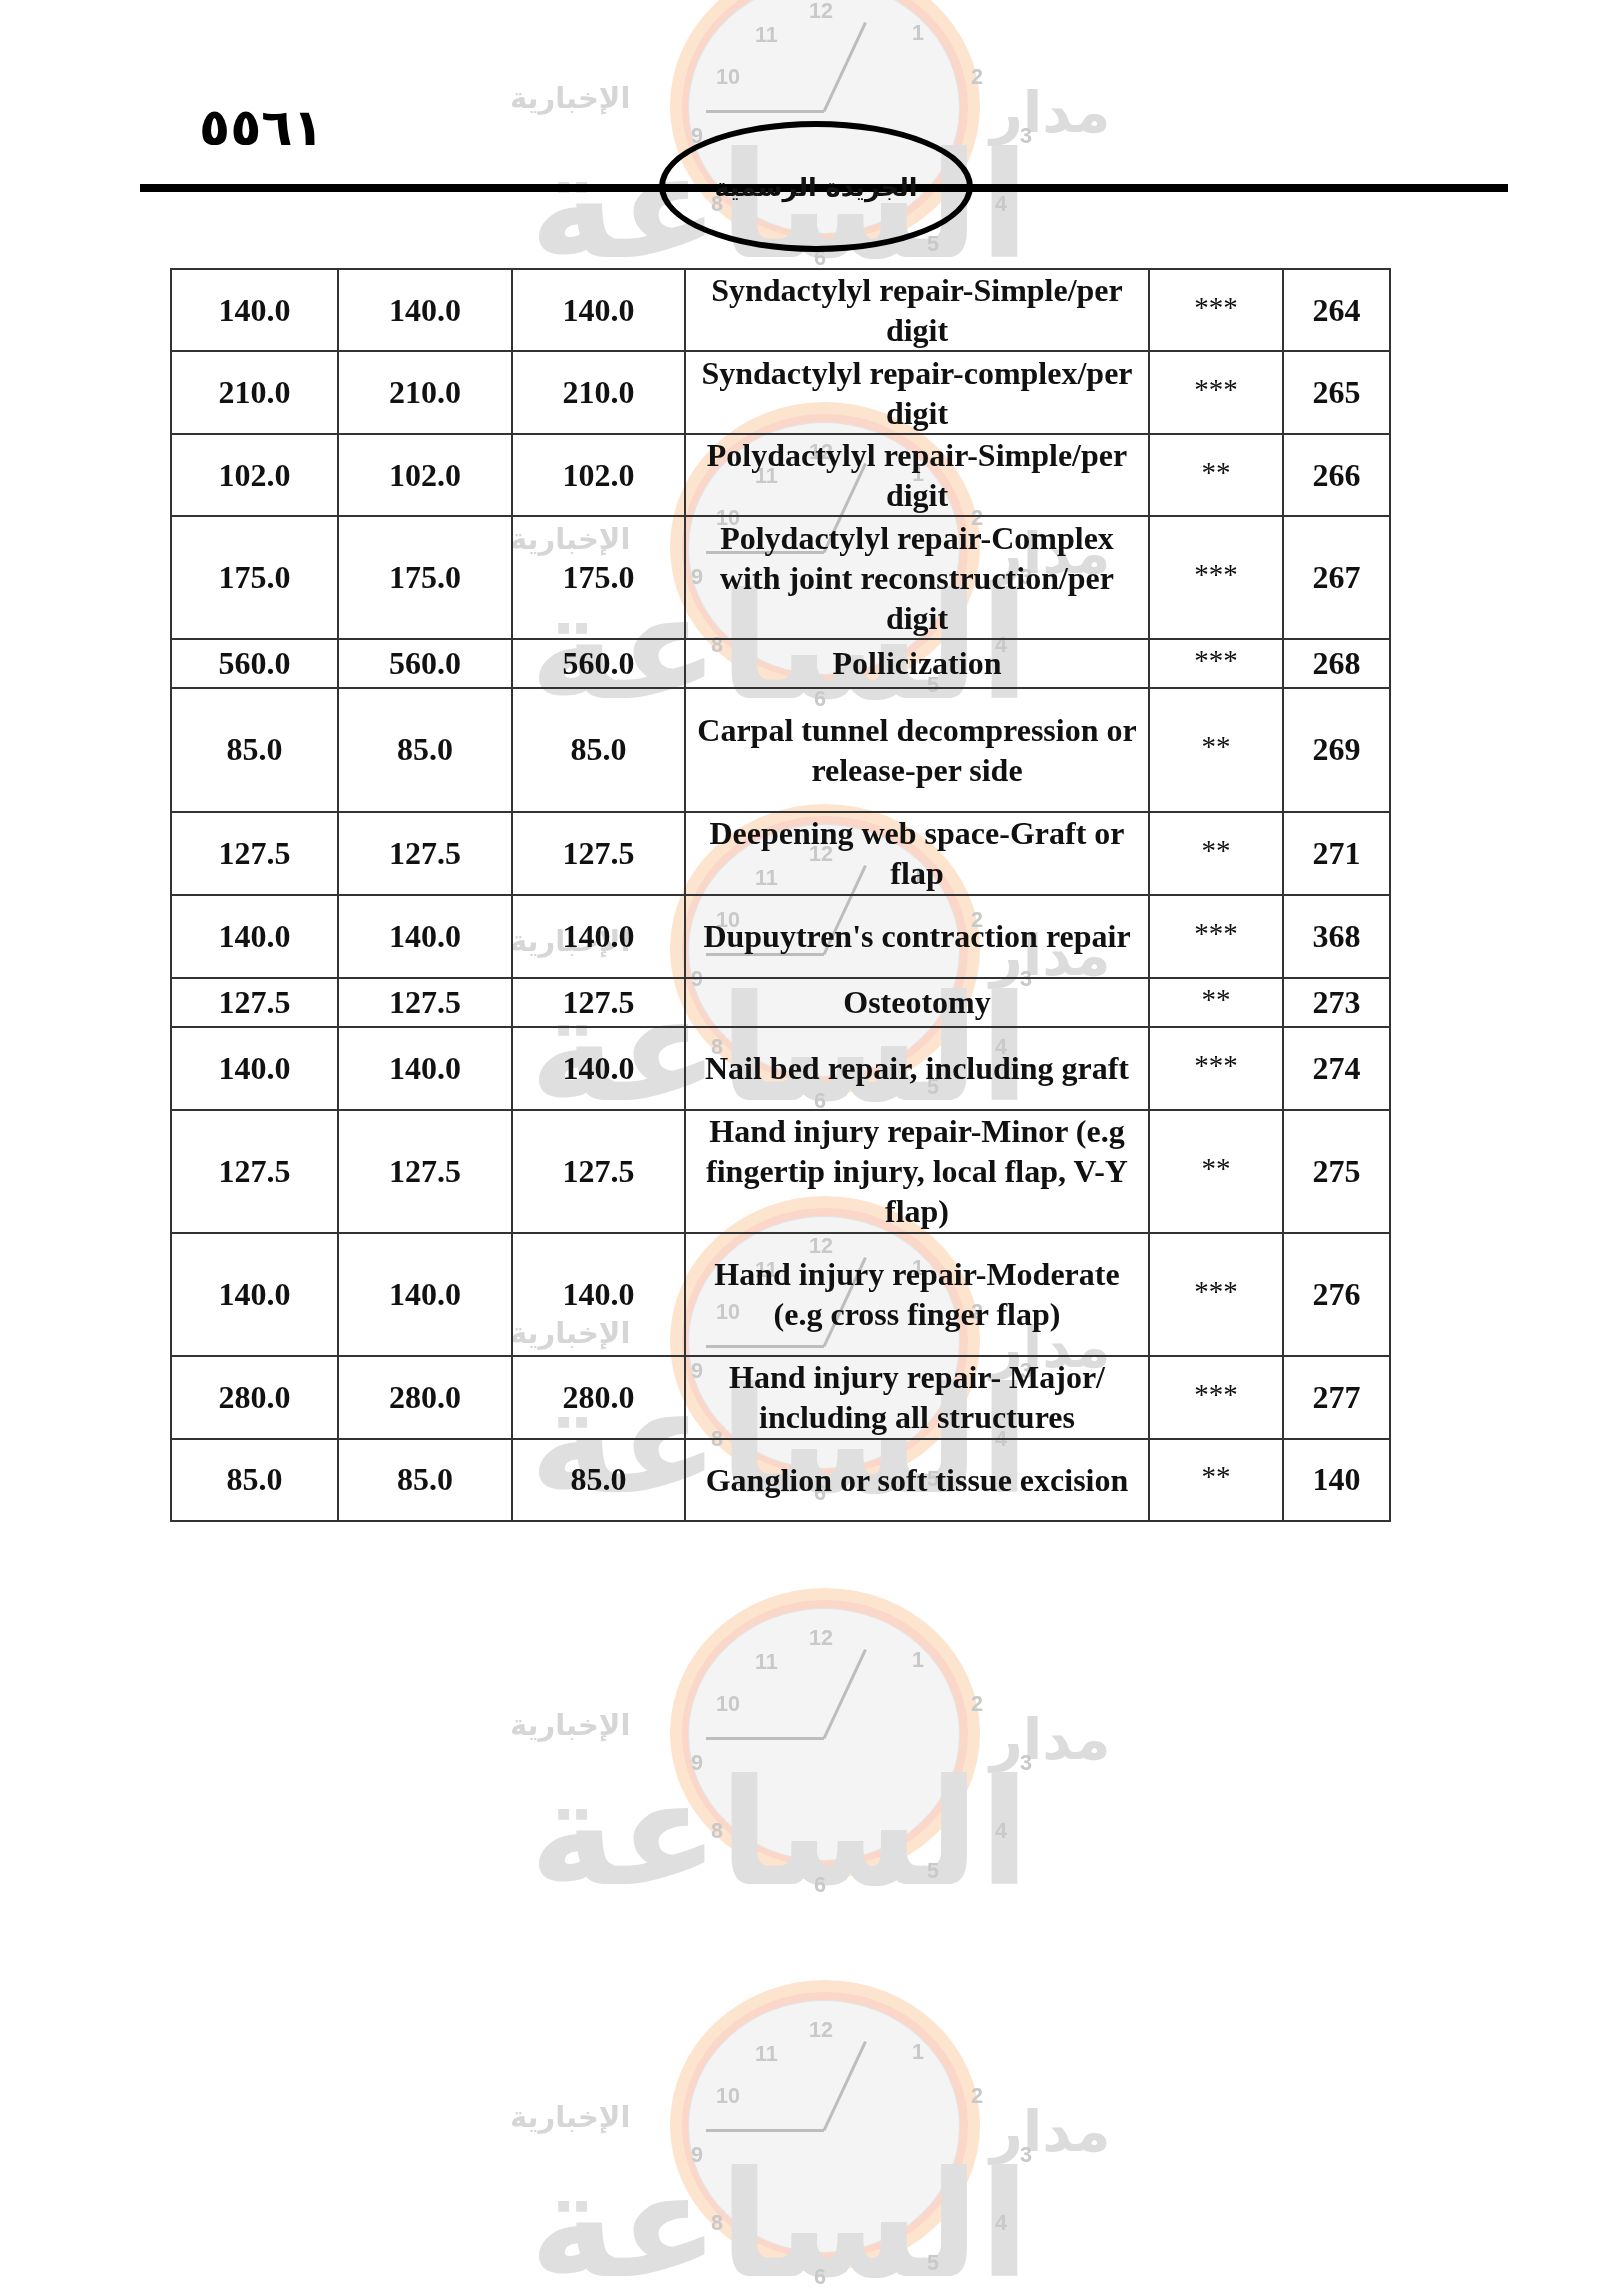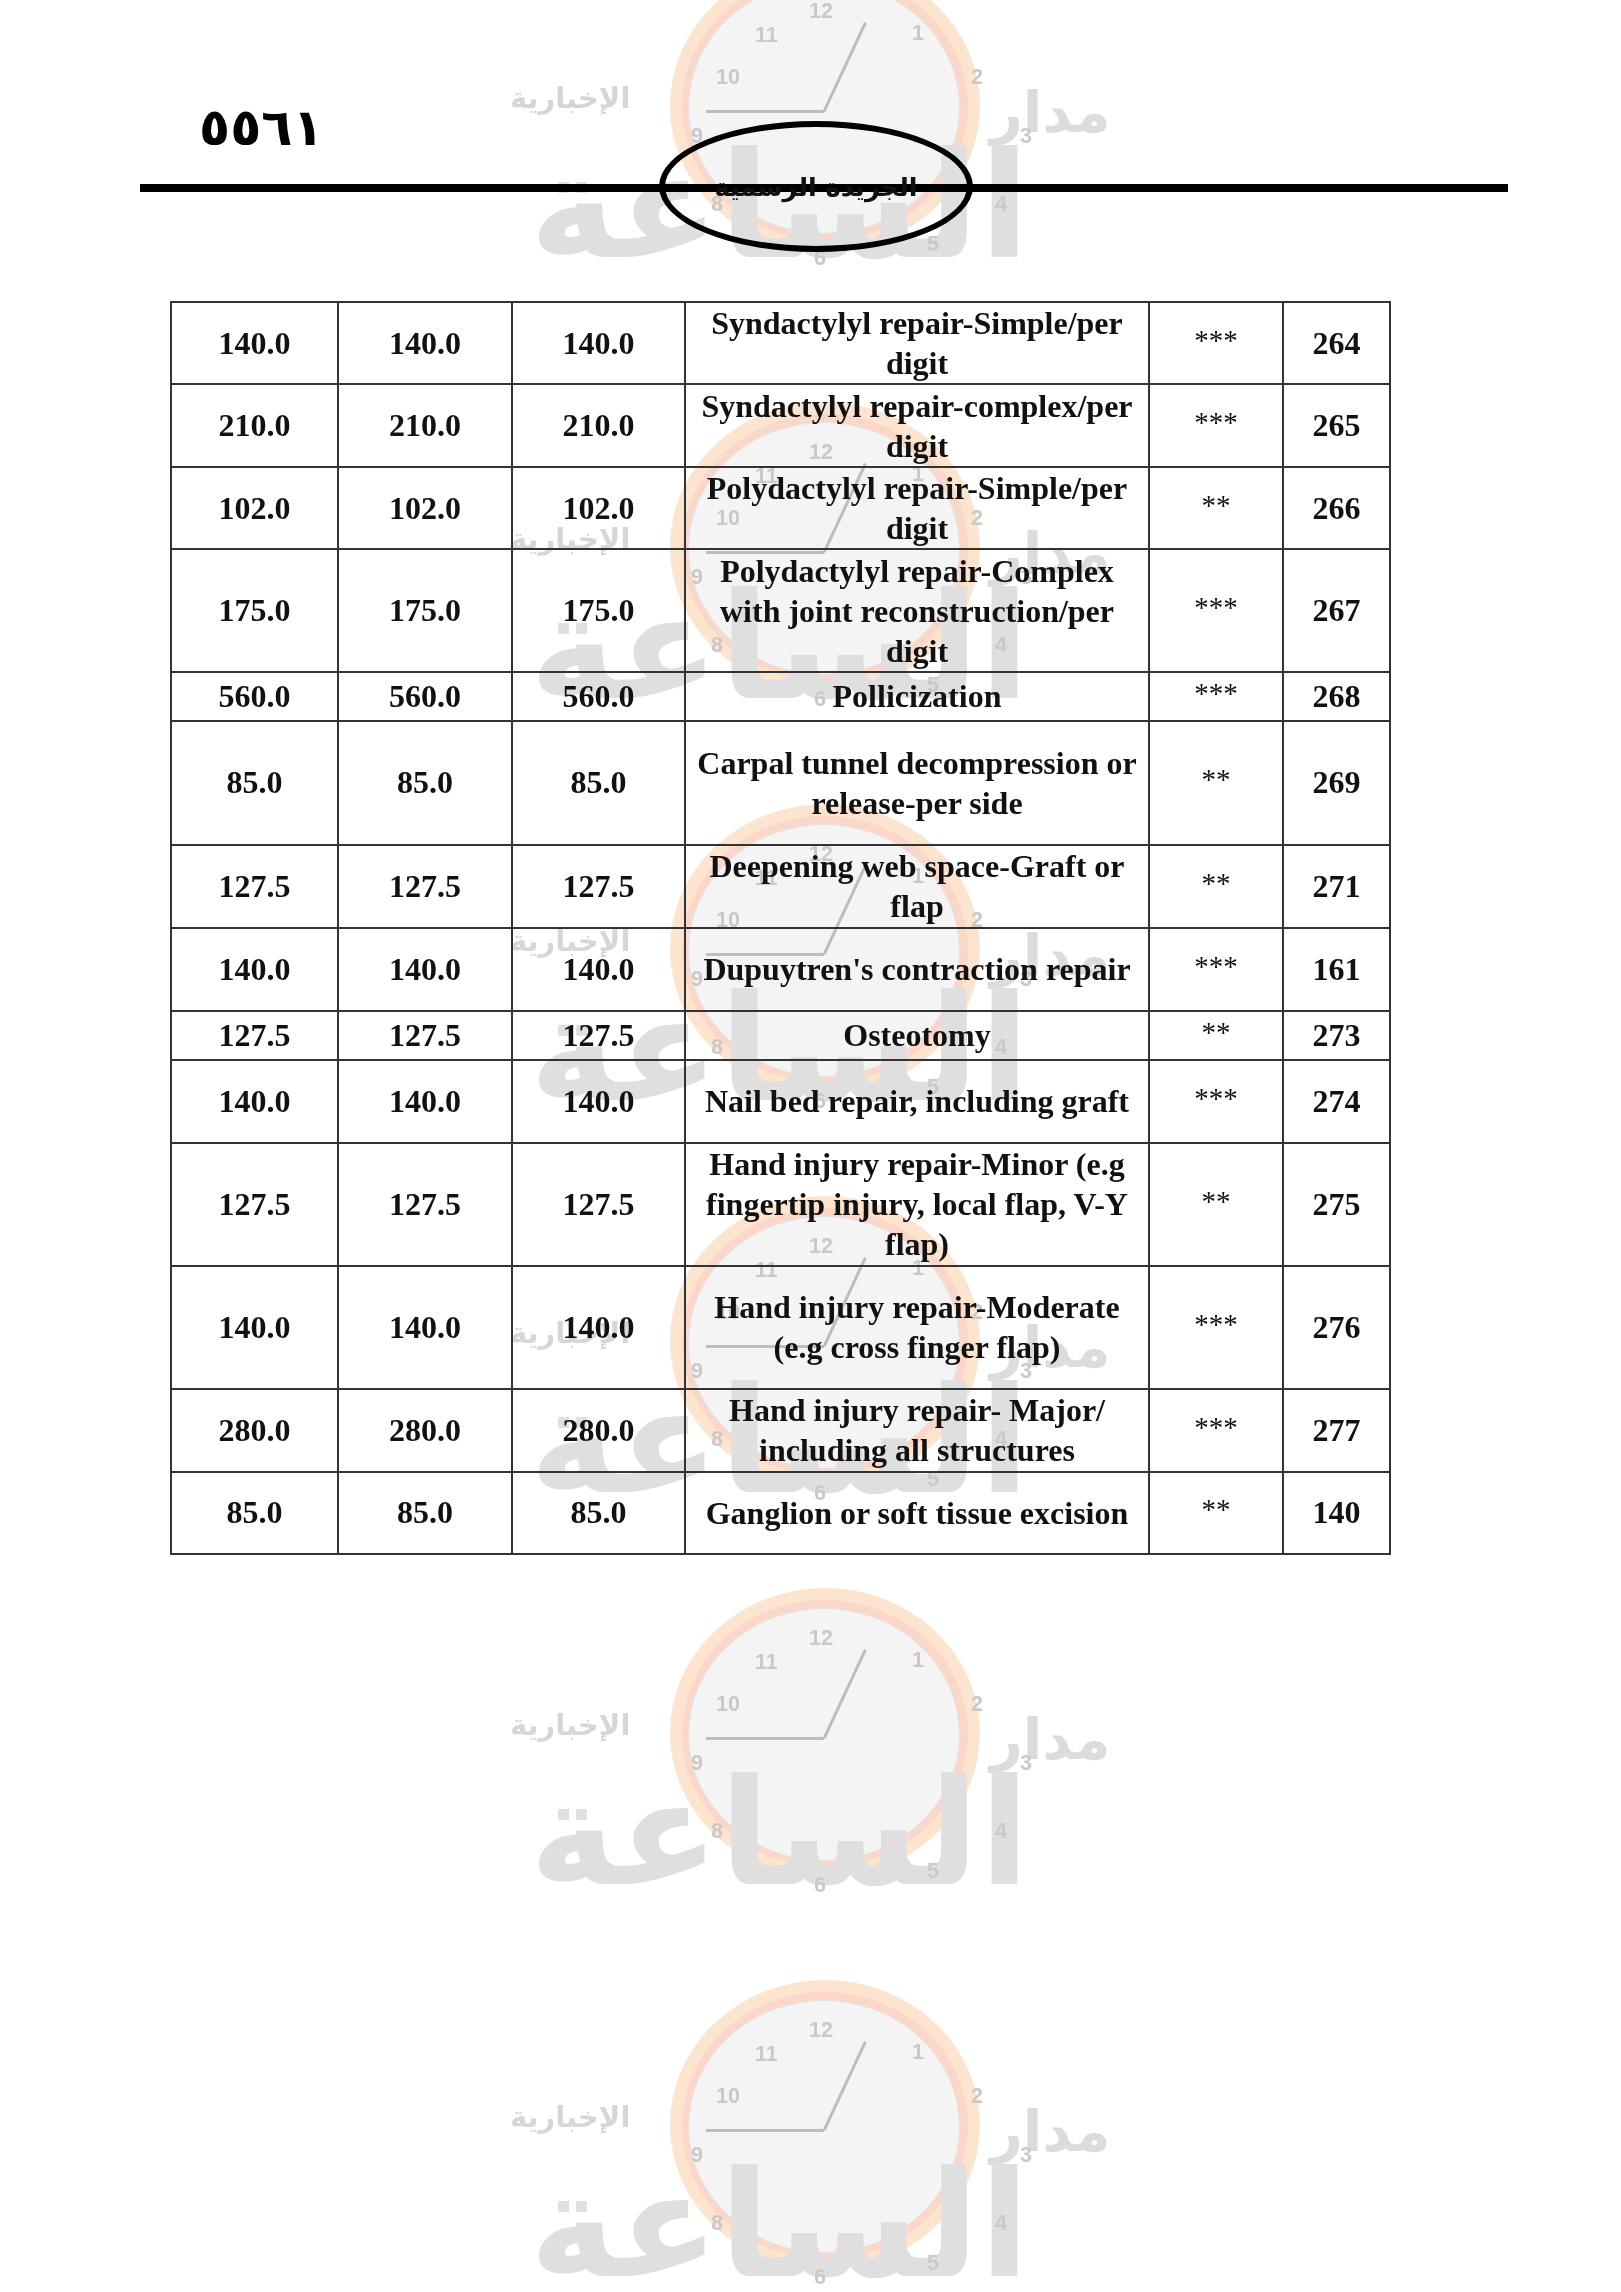--- a/index.html
+++ b/index.html
@@ -47,21 +47,21 @@
     border: 6.9px solid #000; border-radius: 50%; box-sizing: border-box; background: transparent; z-index: 2;
     display: flex; align-items: center; justify-content: center;
   }
   .emblem span {
     font-family: "DejaVu Sans", sans-serif; font-weight: bold; font-size: 25.5px; color: #111; direction: rtl;
   }
 
   
   table.fees {
     position: absolute; left: 170px; top: 268px; border-collapse: collapse; z-index: 3;
-    table-layout: fixed; width: 1219px; margin-top: 33px;
+    table-layout: fixed; width: 1219px;
   }
   table.fees td {
     border: 2px solid #333; text-align: center; vertical-align: middle; padding: 0 7.8px;
     font-size: 32px; line-height: 41px; font-weight: bold; background: transparent;
   }
   table.fees td.desc { line-height: 40px; padding: 0 9.8px; }
   table.fees td.stars { font-weight: normal; font-size: 29px; vertical-align: middle; padding-bottom: 5.9px; }
 </style>
 </head>
 <body>
@@ -266,21 +266,21 @@
         <td class="desc">Deepening web space-Graft or flap</td>
         <td class="stars">**</td>
         <td>271</td>
       </tr>
       <tr style="height: 83px;">
         <td>140.0</td>
         <td>140.0</td>
         <td>140.0</td>
         <td class="desc">Dupuytren's contraction repair</td>
         <td class="stars">***</td>
-        <td>161</td>
+        <td>368</td>
       </tr>
       <tr style="height: 41px;">
         <td>127.5</td>
         <td>127.5</td>
         <td>127.5</td>
         <td class="desc">Osteotomy</td>
         <td class="stars">**</td>
         <td>273</td>
       </tr>
       <tr style="height: 83px;">

